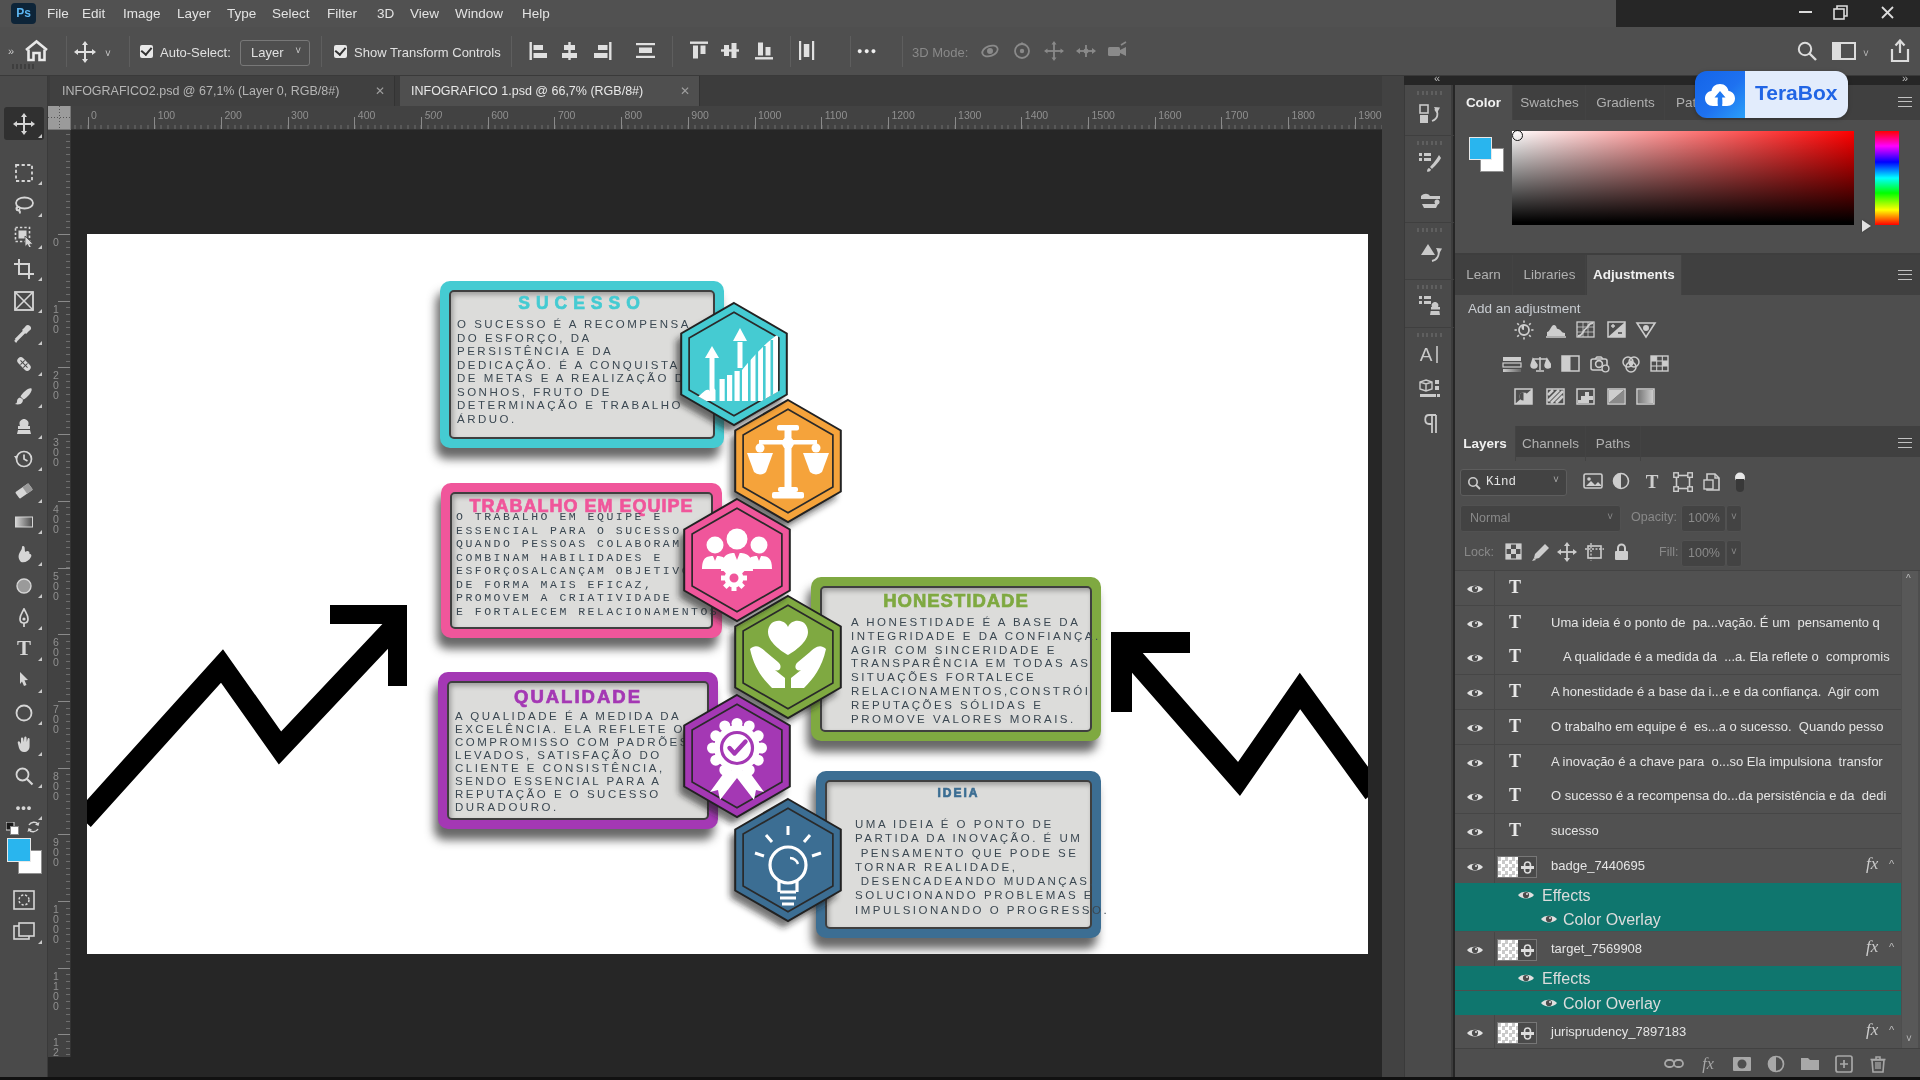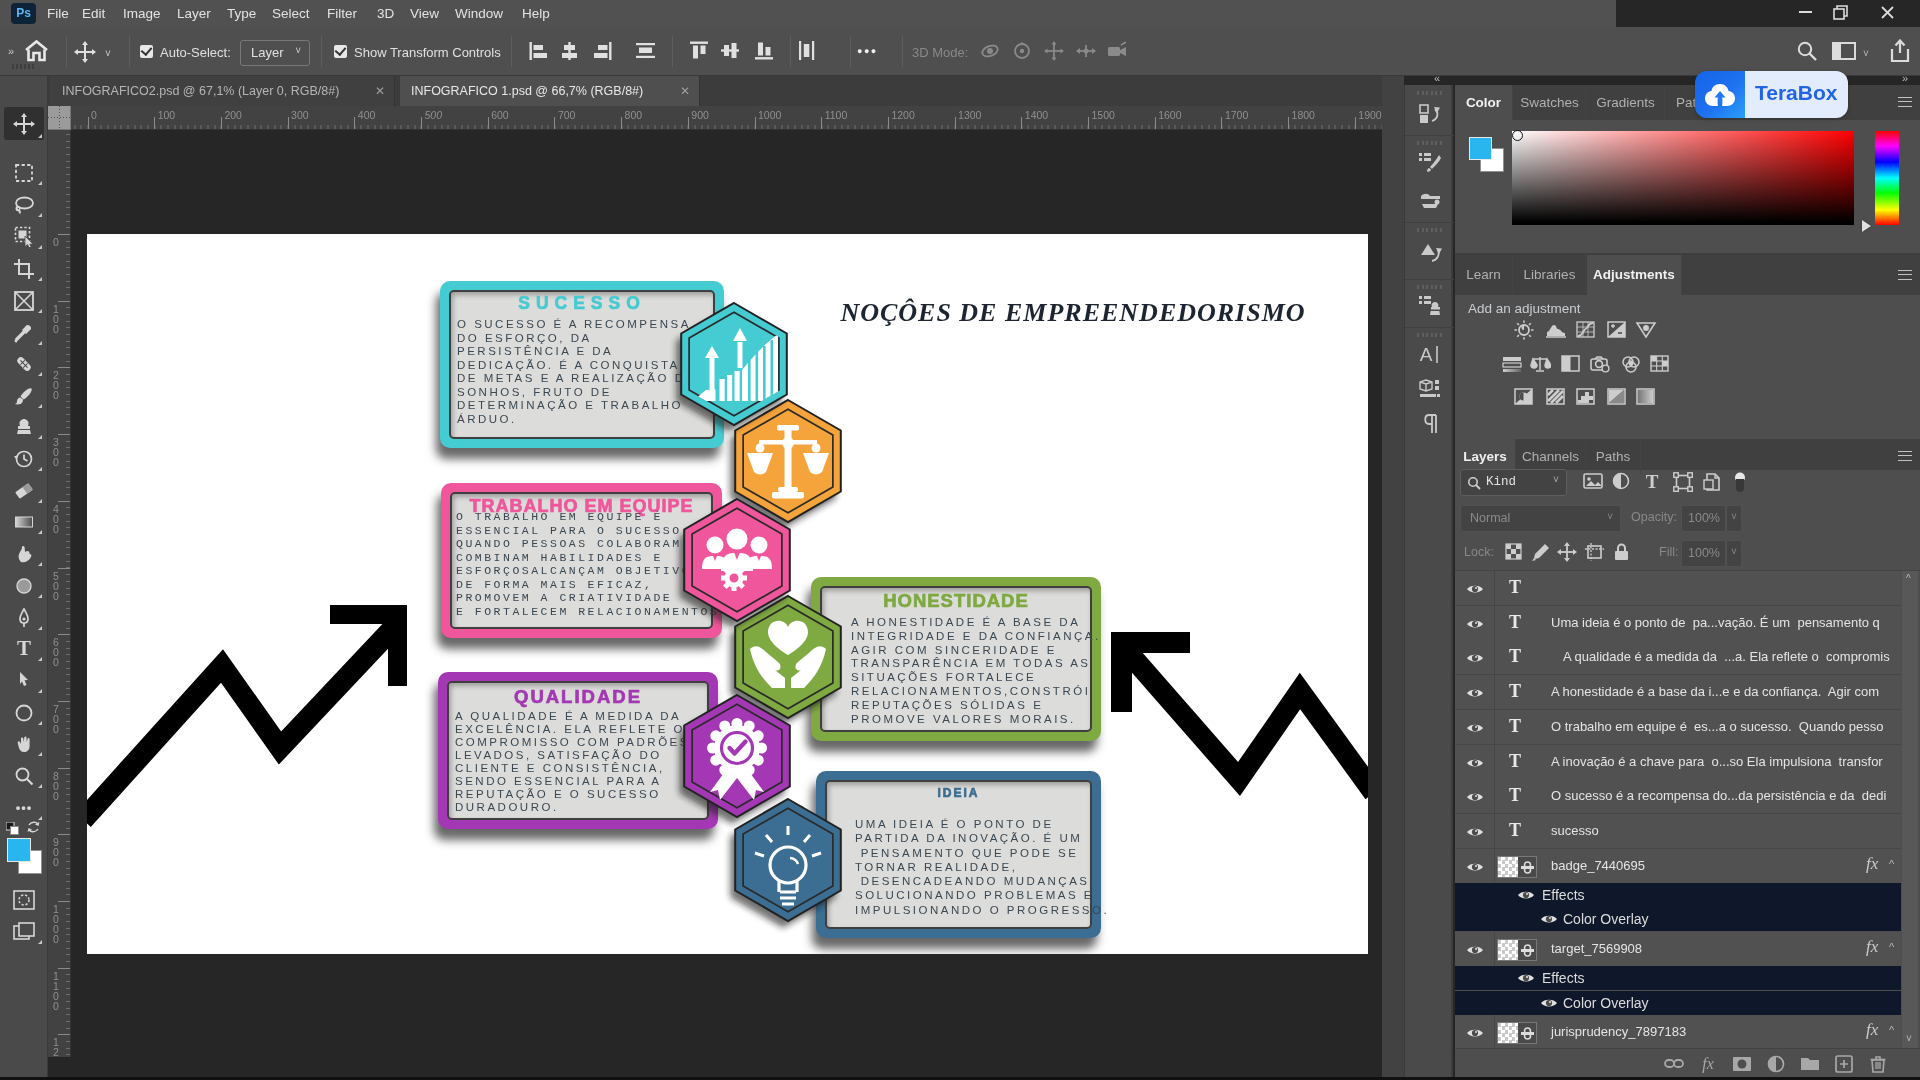--- a/index.html
+++ b/index.html
@@ -50,21 +50,21 @@
 #iconstrip{position:absolute;left:1404px;top:85px;width:49px;height:995px;background:#4a4a4a;border-left:1px solid #3a3a3a;border-right:2px solid #3c3c3c;}
 #rightpanels{position:absolute;left:1455px;top:85px;width:465px;height:995px;background:#3e3e3e;}
 .ptabs{position:absolute;left:0;width:100%;height:35px;background:#404040;}
 .ptab{position:absolute;top:0;height:35px;line-height:35px;font-size:13.5px;color:#b0b0b0;text-align:center;border-right:1px solid #434343;}
 .ptab.active{background:#4e4e4e;color:#f0f0f0;font-weight:bold;}
 .hamb{position:absolute;right:8px;width:14px;height:10px;border-top:1.5px solid #c2c2c2;border-bottom:1.5px solid #c2c2c2;}
 .hamb:after{content:"";position:absolute;left:0;top:2.75px;width:14px;height:1.5px;background:#c2c2c2;}
 .combo{position:absolute;background:#434343;border:1px solid #5d5d5d;border-radius:3px;color:#cfcfcf;font-size:12.5px;}
 .combo.dis{color:#8a8a8a;border-color:#515151;}
 .layrow{position:absolute;left:0;width:446px;height:35px;background:#515151;border-bottom:1px solid #464646;color:#e4e4e4;font-size:13px;white-space:pre;}
-.subrow{position:absolute;left:0;width:446px;background:#0f172a;color:#dcdcdc;font-size:14px;}
+.subrow{position:absolute;left:0;width:446px;background:#0f766e;color:#dcdcdc;font-size:16px;}
 </style>
 </head>
 <body>
 <div id="app">
 
   <div id="menubar">
     <div id="pslogo">Ps</div>
     <span class="mi" style="left:47px">File</span>
     <span class="mi" style="left:82px">Edit</span>
     <span class="mi" style="left:123px">Image</span>
@@ -431,21 +431,20 @@
           <rect x="1" y="4" width="15" height="13" fill="none" stroke="#d6d6d6" stroke-width="1.6"></rect>
           <rect x="6" y="1" width="15" height="13" fill="#4a4a4a" stroke="#d6d6d6" stroke-width="1.6"></rect>
         </svg>
         <span class="tri"></span>
       </div>
     </div>
 
   <div id="canvas">
     <div id="doc">
 
-      <div style="position:absolute;left:746px;top:64px;width:480px;text-align:center;font-family:'Liberation Serif',serif;font-style:italic;font-weight:bold;font-size:26px;letter-spacing:1px;color:#1c2530;white-space:nowrap;">NOÇÔES DE EMPREENDEDORISMO</div>
 
       <svg class="abs" style="left:0;top:0;" width="1281" height="720" viewBox="0 0 1281 720">
         <g fill="#000">
           <path d="M -4 586 L 135 432 L 193 514 L 308 392" fill="none" stroke="#000" stroke-width="21"></path>
           <rect x="243" y="371" width="77" height="19"></rect>
           <rect x="301" y="371" width="19" height="81"></rect>
           <path d="M 1033 409 L 1152 545 L 1213 457 L 1287 559" fill="none" stroke="#000" stroke-width="21"></path>
           <rect x="1024" y="398" width="79" height="21"></rect>
           <rect x="1024" y="398" width="21" height="80"></rect>
         </g>
@@ -926,21 +925,21 @@
               <linearGradient id="gr2">
                 <stop offset="0" stop-color="#777"></stop>
                 <stop offset="1" stop-color="#cdcdcd"></stop>
               </linearGradient>
             </defs>
           </svg>
         </div>
     </div>
 
     <div class="abs" style="left:0;top:338px;width:465px;height:657px;background:#4e4e4e;">
-      <div class="ptabs" style="top:16px;height:31px;">
+      <div class="ptabs" style="top:3px;height:31px;">
         <div class="ptab active" style="left:0;width:61px;">Layers</div>
         <div class="ptab" style="left:61px;width:70px;">Channels</div>
         <div class="ptab" style="left:131px;width:55px;">Paths</div>
         <div class="hamb" style="top:12px;"></div>
       </div>
 
       <div class="combo" style="left:5px;top:46px;width:107px;height:27px;font-family:Liberation Mono, monospace;">
         <svg style="position:absolute;left:6px;top:6px;" width="14" height="14" viewBox="0 0 14 14">
             <circle cx="6" cy="6" r="4.2" fill="none" stroke="#ccc" stroke-width="1.6"></circle>
             <path d="M 9 9 L 13 13" stroke="#ccc" stroke-width="1.8"></path>

